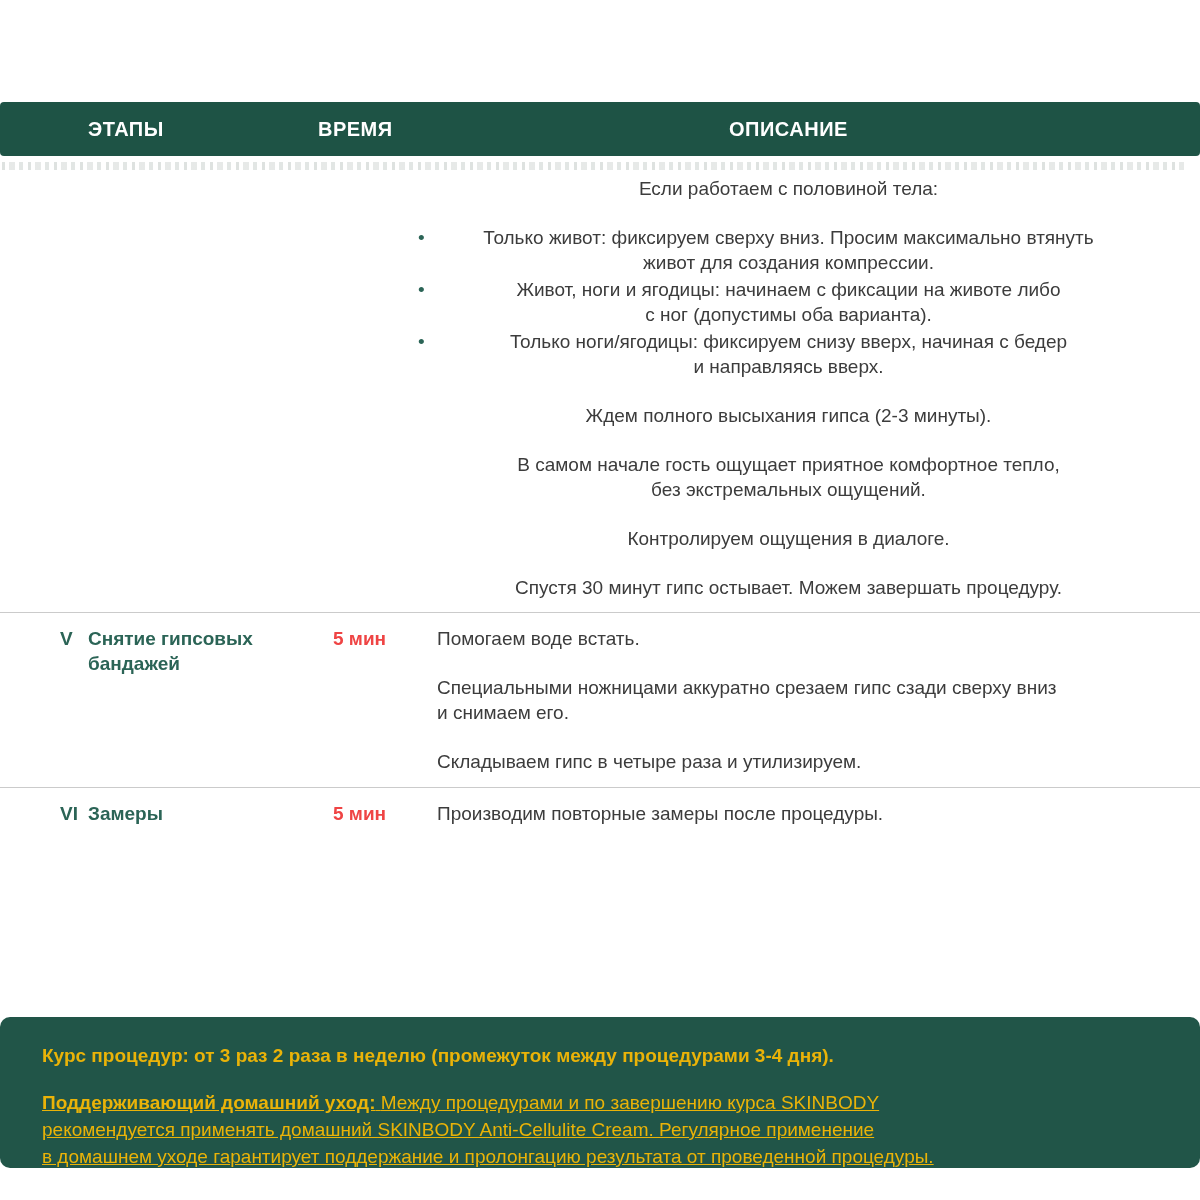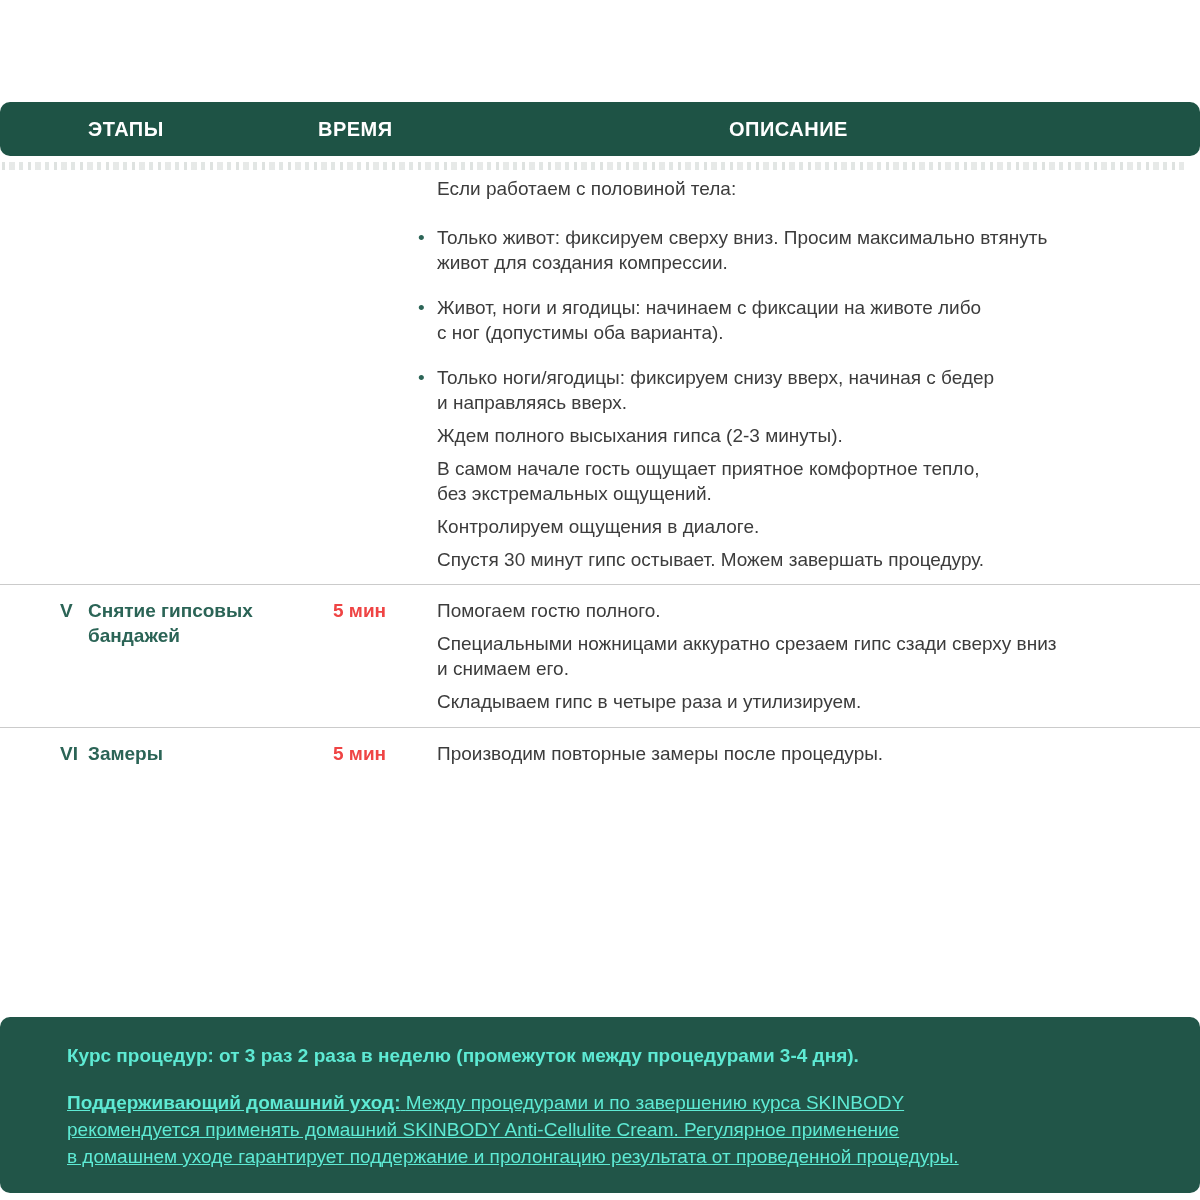--- a/index.html
+++ b/index.html
@@ -11,21 +11,21 @@
     color: #3C3C3C;
     overflow: hidden;
   }
   .page { position: relative; width: 1200px; height: 1200px; }
 
   
   .header-bar {
     position: absolute; top: 102px; left: 0;
     width: 1200px; height: 54px;
     background: #1E5345;
-    border-radius: 10px;
+    border-radius: 4px;
     color: #ffffff;
   }
   .header-bar .hcol {
     position: absolute; top: 50%; transform: translateY(-50%);
     font-size: 20px; font-weight: 700; letter-spacing: 0.5px;
   }
   .hcol-stages { left: 88px; }
   .hcol-time   { left: 318px; }
   .hcol-desc   { left: 437px; width: 703px; text-align: center; }
 
@@ -40,54 +40,54 @@
       rgba(96,116,107,0.0) 13px 17px,
       rgba(96,116,107,0.33) 17px 21px,
       rgba(96,116,107,0.0) 21px 26px);
     filter: blur(0.7px);
     opacity: 0.55;
   }
 
   
   .content { position: absolute; top: 168px; left: 0; width: 1200px; }
   .row { display: flex; padding: 0 60px; }
-  .row.continuation { padding-top: 8px; padding-bottom: 12px; }
+  .row.continuation { padding-top: 8px; padding-bottom: 12px; text-align: center; }
   .row.stage-row { border-top: 1px solid #CBCBCB; padding-top: 13px; padding-bottom: 13px; }
   .cell { font-size: 19px; line-height: 25px; }
   .cell.stage {
     width: 273px; flex: none;
     display: flex;
     color: #2B6456; font-weight: 700;
   }
   .numeral { width: 28px; flex: none; }
   .stage-label { flex: 1; white-space: pre-line; }
   .cell.time { width: 104px; flex: none; font-weight: 700; color: #ef4444; }
   .cell.desc { flex: 1; color: #3C3C3C; }
 
   .cell.desc p { margin: 0; font-size: 19px; line-height: 25px; white-space: pre-line; }
-  .cell.desc p + p, .cell.desc ul + p { margin-top: 8px; }
+  .cell.desc p + p, .cell.desc ul + p { margin-top: 24px; }
   .cell.desc ul { margin: 24px 0 0 0; padding: 0; list-style: none; }
   .cell.desc li {
     position: relative; font-size: 19px; line-height: 25px;
-    margin-top: 20px; white-space: pre-line;
+    margin-top: 2px; white-space: pre-line;
   }
   .cell.desc li::before {
     content: "\2022";
     position: absolute; left: -19px; top: 0;
     color: #2B6456; font-size: 19px;
   }
 
   
   .footer-block {
     position: absolute; top: 1017px; left: 0;
-    width: 1200px; height: 176px;
+    width: 1200px; height: 151px;
     background: #215548;
     border-radius: 10px;
-    color: #5eead4;
-    padding: 26px 60px 0 67px;
+    color: #eab308;
+    padding: 26px 60px 0 42px;
   }
   .footer-block .course { margin: 0; font-size: 19px; line-height: 25px; font-weight: 700; }
   .footer-block .homecare {
     margin: 21px 0 0 0; font-size: 19px; line-height: 27px; font-weight: 400; text-decoration: underline;
   }
   .footer-block .homecare strong { font-weight: 700; }
   .footer-block .homecare span { white-space: pre-line; }
 </style>
 </head>
 <body>
@@ -126,21 +126,21 @@
     </div>
 
     <div class="row stage-row">
       <div class="cell stage">
         <span class="numeral">V</span>
         <span class="stage-label">Снятие гипсовых
 бандажей</span>
       </div>
       <div class="cell time">5 мин</div>
       <div class="cell desc">
-        <p>Помогаем гостю полного.</p>
+        <p>Помогаем воде встать.</p>
         <p>Специальными ножницами аккуратно срезаем гипс сзади сверху вниз
 и снимаем его.</p>
         <p>Складываем гипс в четыре раза и утилизируем.</p>
       </div>
     </div>
 
     <div class="row stage-row">
       <div class="cell stage">
         <span class="numeral">VI</span>
         <span class="stage-label">Замеры</span>

